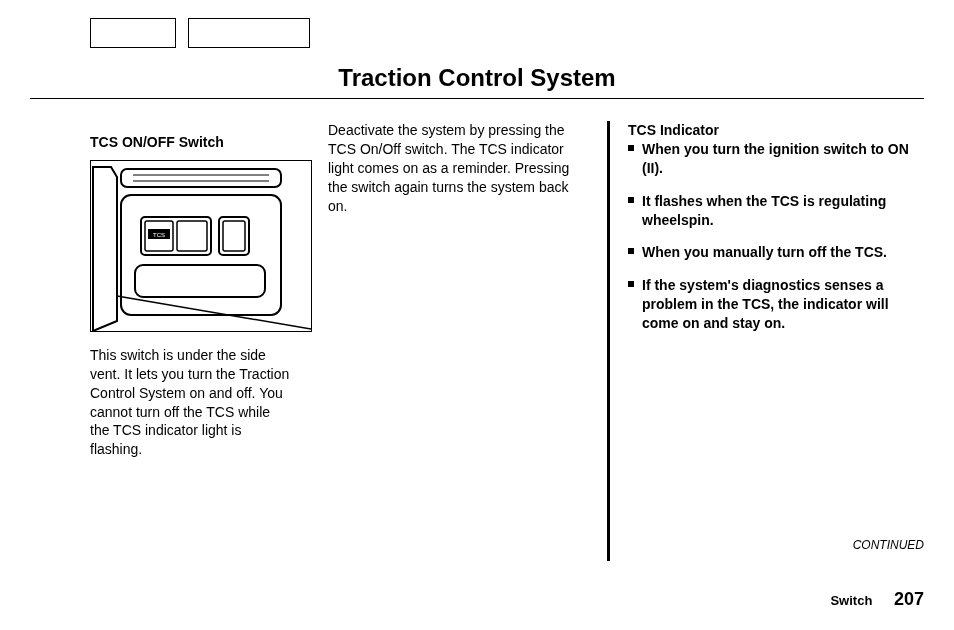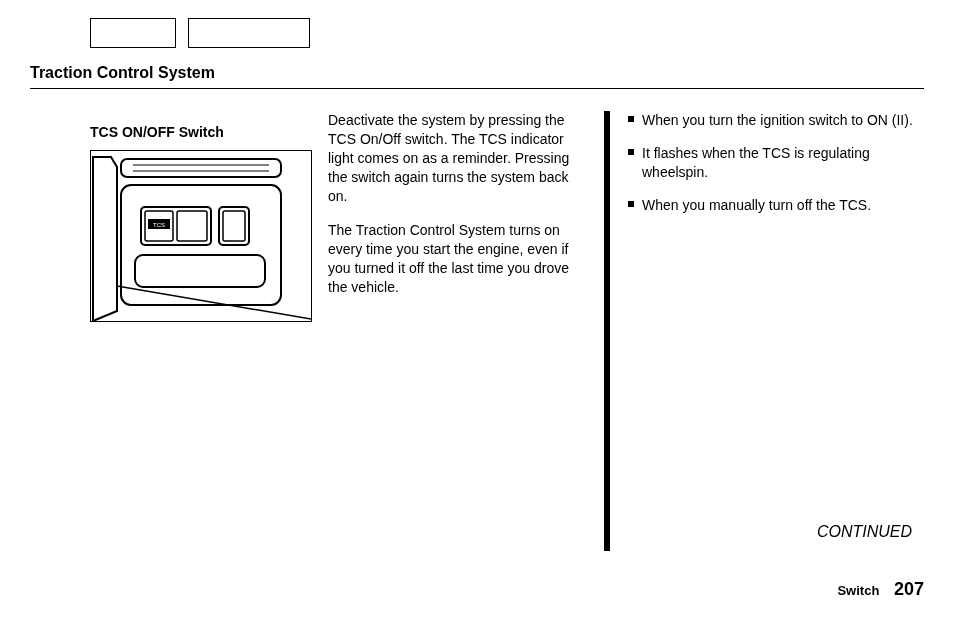--- a/index.html
+++ b/index.html
@@ -25,22 +25,22 @@
     margin-bottom: 12px;
   }
   .top-box {
     border: 1.5px solid #000;
     width: 84px;
     height: 28px;
     background: #fff;
   }
   .top-box.b2 { width: 120px; }
   .title-row {
-    text-align: left;
-    font-size: 16px;
+    text-align: center;
+    font-size: 24px;
     font-weight: 700;
     padding: 4px 0 6px 0;
   }
   .hr-top {
     border: none;
     border-top: 1.5px solid #000;
     margin: 0 0 22px 0;
   }
   .cols {
     display: flex;
@@ -52,21 +52,21 @@
     font-size: 14px;
     line-height: 1.35;
   }
   .c1 {
     width: 280px;
     padding: 0 18px 0 60px;
   }
   .c2 {
     width: 300px;
     padding: 0 18px 0 18px;
-    border-right: 6px solid #000000;
+    border-right: 3px solid #000000;
   }
   .c3 {
     width: 314px;
     padding: 0 0 0 18px;
     position: relative;
   }
   .sec-h {
     font-weight: 700;
     margin: 12px 0 8px 0;
   }
@@ -79,51 +79,52 @@
     height: 170px;
     margin-bottom: 14px;
     position: relative;
     overflow: hidden;
     background: #fff;
   }
   .bullets {
     margin: 0;
     padding: 0;
     list-style: none;
+    font-weight: bold;
   }
   .bullets li {
     position: relative;
     padding-left: 14px;
     margin-bottom: 14px;
   }
   .bullets li::before {
     content: "";
     position: absolute;
     left: 0;
     top: 5px;
     width: 6px;
     height: 6px;
     background: #000;
   }
   .continued {
     position: absolute;
     bottom: 8px;
-    right: 12px;
+    right: 0;
     font-style: italic;
-    font-size: 16px;
+    font-size: 12px;
   }
   .footer {
     text-align: right;
     padding-top: 28px;
     font-size: 13px;
     font-weight: 700;
   }
   .page-num {
     font-size: 18px;
-    margin-left: 11px;
+    margin-left: 18px;
   }
   
   .fig svg { width: 100%; height: 100%; display: block; }
 </style>
 </head>
 <body>
 
 <div class="page">
 
   <div class="top-bar">
@@ -158,32 +159,36 @@
           <rect x="132" y="60" width="22" height="30" rx="2" fill="none" stroke="#000" stroke-width="1.5"></rect>
 
           <rect x="44" y="104" width="130" height="32" rx="8" fill="none" stroke="#000" stroke-width="2"></rect>
 
           <path d="M 2 6 L 20 6 L 26 16 L 26 160 L 2 170 Z" fill="none" stroke="#000" stroke-width="2"></path>
 
           <line x1="26" y1="135" x2="220" y2="168" stroke="#000" stroke-width="1.5"></line>
         </svg>
       </div>
 
+      <p class="para">This switch is under the side vent. It lets you turn the Traction Control System on and off. You cannot turn off the TCS while the TCS indicator light is flashing.</p>
     </div>
 
     <div class="col c2">
       <p class="para">Deactivate the system by pressing the TCS On/Off switch. The TCS indicator light comes on as a reminder. Pressing the switch again turns the system back on.</p>
-      <p class="para">The Traction Control System turns on every time you start the engine, even if you turned it off the last time you drove the vehicle.</p>
     </div>
 
     <div class="col c3">
+      <div>
+        <span class="sec-h" style="display:inline">TCS Indicator</span>
+      </div>
       <ul class="bullets">
         <li>When you turn the ignition switch to ON (II).</li>
         <li>It flashes when the TCS is regulating wheelspin.</li>
         <li>When you manually turn off the TCS.</li>
+        <li>If the system's diagnostics senses a problem in the TCS, the indica­tor will come on and stay on.</li>
       </ul>
       <div class="continued">CONTINUED</div>
     </div>
 
   </div>
 
   <div class="footer">
     <span>Switch</span>
     <span class="page-num">207</span>
   </div>

